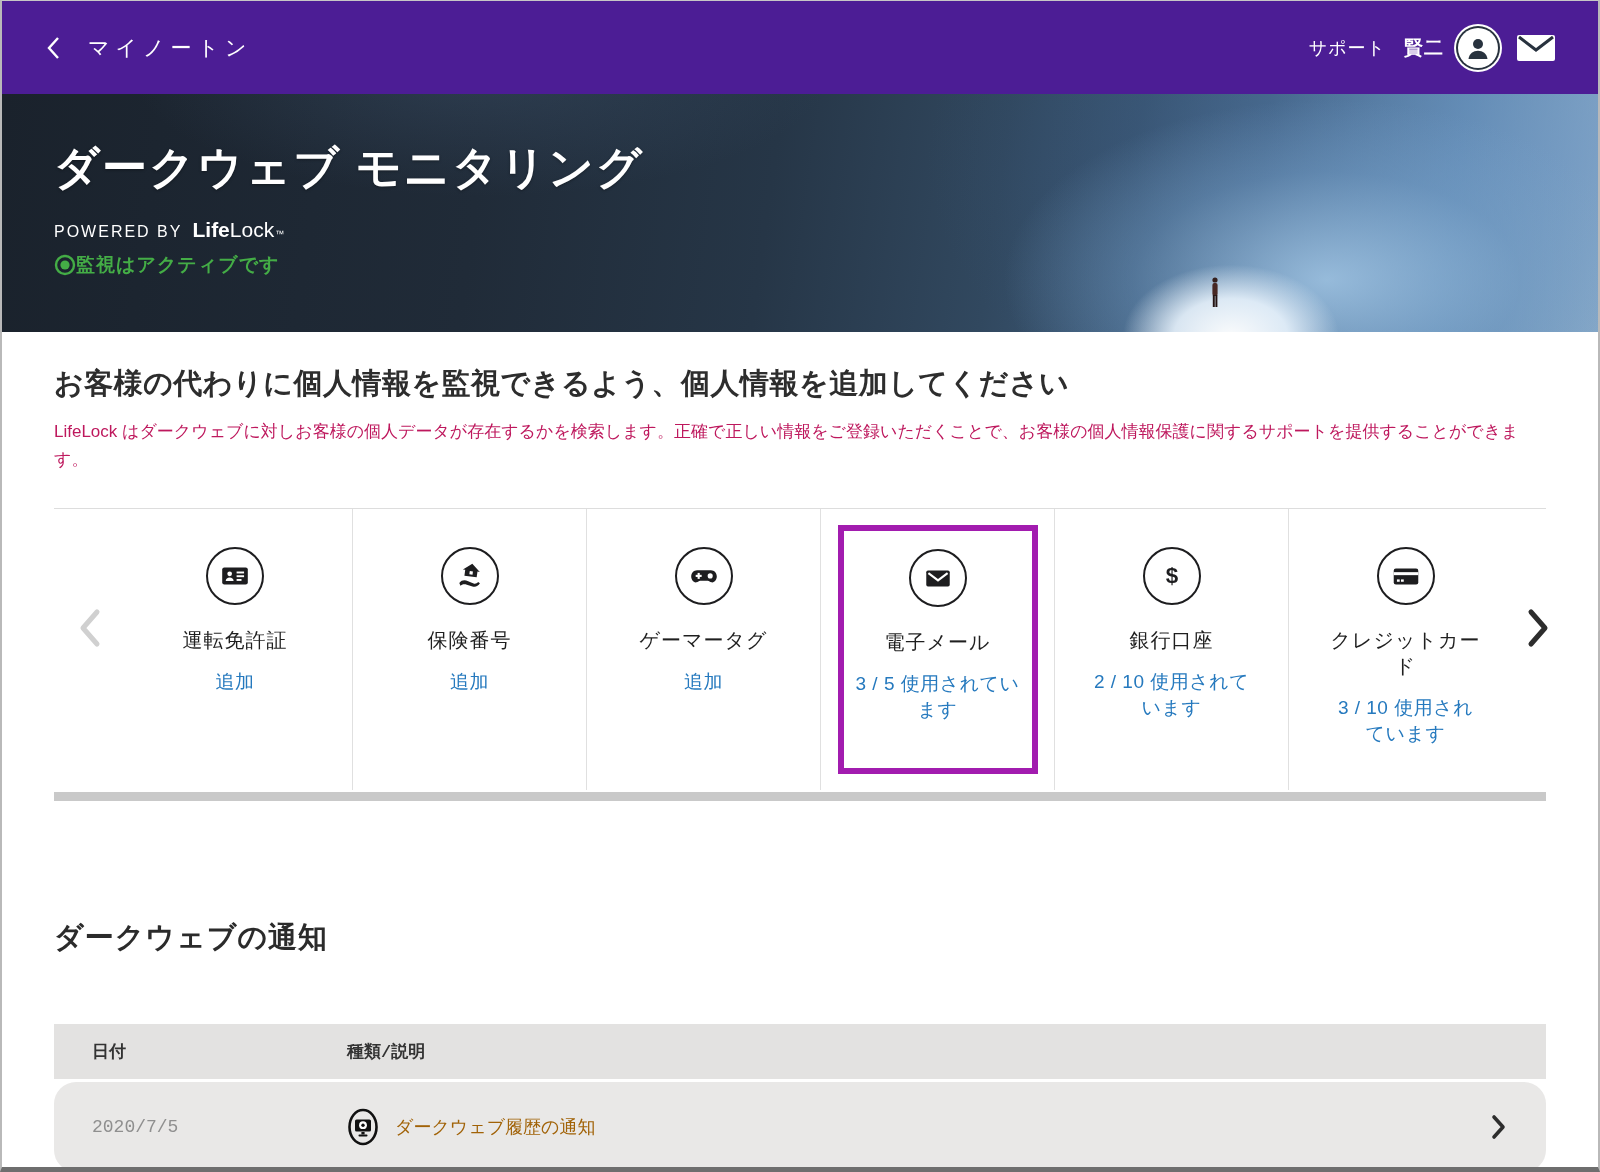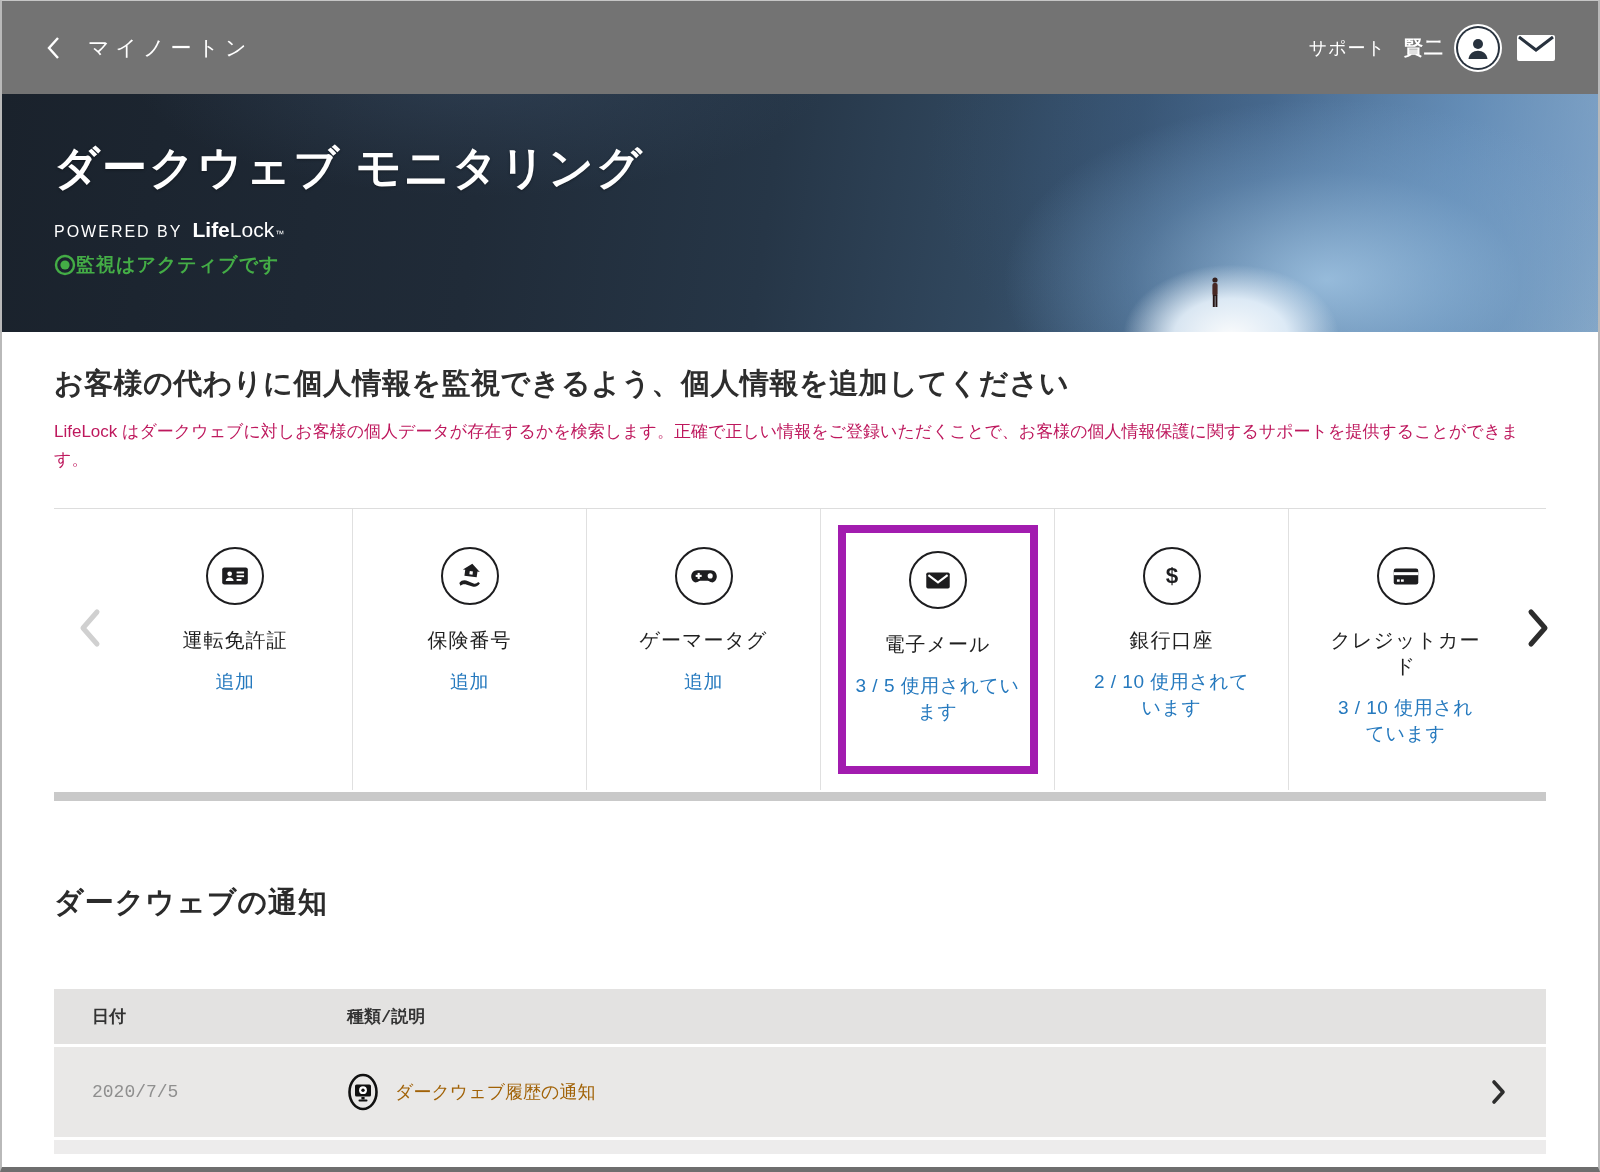--- a/index.html
+++ b/index.html
@@ -7,21 +7,21 @@
   body { font-family:"Liberation Sans","DejaVu Sans",sans-serif; color:#2d2d2d; }
   .page {
     width:1600px; height:1172px; overflow:hidden; background:#fff;
     border-left:2px solid #b9b9b9; border-right:2px solid #b9b9b9;
     border-top:1px solid #c6c6c6; border-bottom:5px solid #6e6e6e;
     position:relative;
   }
 
   
   .topbar {
-    height:93px; background:#737373; display:flex; align-items:center;
+    height:93px; background:#4c1d95; display:flex; align-items:center;
     padding:0 42px; color:#fff;
   }
   .topbar-left { display:flex; align-items:center; gap:26px; }
   .back-btn { display:flex; align-items:center; cursor:pointer; }
   .topbar-title { font-size:21px; letter-spacing:6px; font-weight:400; }
   .topbar-right { margin-left:auto; display:flex; align-items:center; gap:18px; }
   .topbar-link { font-size:18px; letter-spacing:1px; cursor:pointer; }
   .user-group { display:flex; align-items:center; gap:14px; }
   .username { font-size:19px; font-weight:bold; letter-spacing:1px; }
   .avatar {
@@ -60,42 +60,42 @@
   .track { margin:0 64px; display:flex; }
   .cell {
     width:234px; flex:none; display:flex; justify-content:center;
     border-left:1px solid #e0e0e0; padding:38px 0 44px;
   }
   .cell:first-child { border-left:none; }
   .inner { width:172px; display:flex; flex-direction:column; align-items:center; text-align:center; }
   .cell-email .inner { width:170px; }
   .cell-credit .inner { width:152px; }
   .highlight-frame {
-    border:8px solid #a21caf; width:200px; margin:-22px -18px -28px;
+    border:6px solid #a21caf; width:200px; margin:-22px -18px -28px;
     padding:18px 8px 24px; display:flex; flex-direction:column; align-items:center;
   }
   .circle-icon {
     width:58px; height:58px; border:2.5px solid #1d1d1f; border-radius:50%;
     display:flex; align-items:center; justify-content:center; background:#fff; flex:none;
   }
   .item-label { margin-top:22px; font-size:20px; color:#1f1f1f; line-height:1.3; letter-spacing:1px; }
   .item-action { margin-top:16px; font-size:19px; color:#2579be; line-height:1.35; cursor:pointer; text-decoration:none; letter-spacing:.5px; }
   .nav-chevron { position:absolute; top:98px; cursor:pointer; }
   .nav-left { left:22px; }
   .nav-right { right:-6px; }
   .scroll-bar { height:9px; background:#c9c9c9; margin-top:2px; }
 
   
-  .section-title { margin-top:82px; font-size:29px; font-weight:bold; letter-spacing:1px; color:#2b2b2b; }
+  .section-title { margin-top:117px; font-size:29px; font-weight:bold; letter-spacing:1px; color:#2b2b2b; }
   .table { margin-top:66px;font-family:Liberation Mono, monospace; }
   .thead, .trow {
     display:grid; grid-template-columns:255px 1fr 56px; align-items:center; padding-left:38px;
   }
   .thead { height:55px; background:#e3e2e1; font-size:17px; font-weight:bold; color:#333; }
-  .trow { height:90px; background:#e9e8e7; margin-top:3px; cursor:pointer; }
+  .trow { height:90px; background:#e9e8e7; margin-top:3px; cursor:pointer;border-radius:22px; }
   .t-date { font-size:18px; color:#8f8f8f; }
   .t-desc { display:flex; align-items:center; gap:16px; font-size:18px; color:#a16207; }
   .t-chevron { display:flex; align-items:center; justify-content:flex-start; }
   .t-strip { height:14px; background:#edecec; margin-top:3px; }
 </style>
 </head>
 <body>
 
 <div class="page">
 

